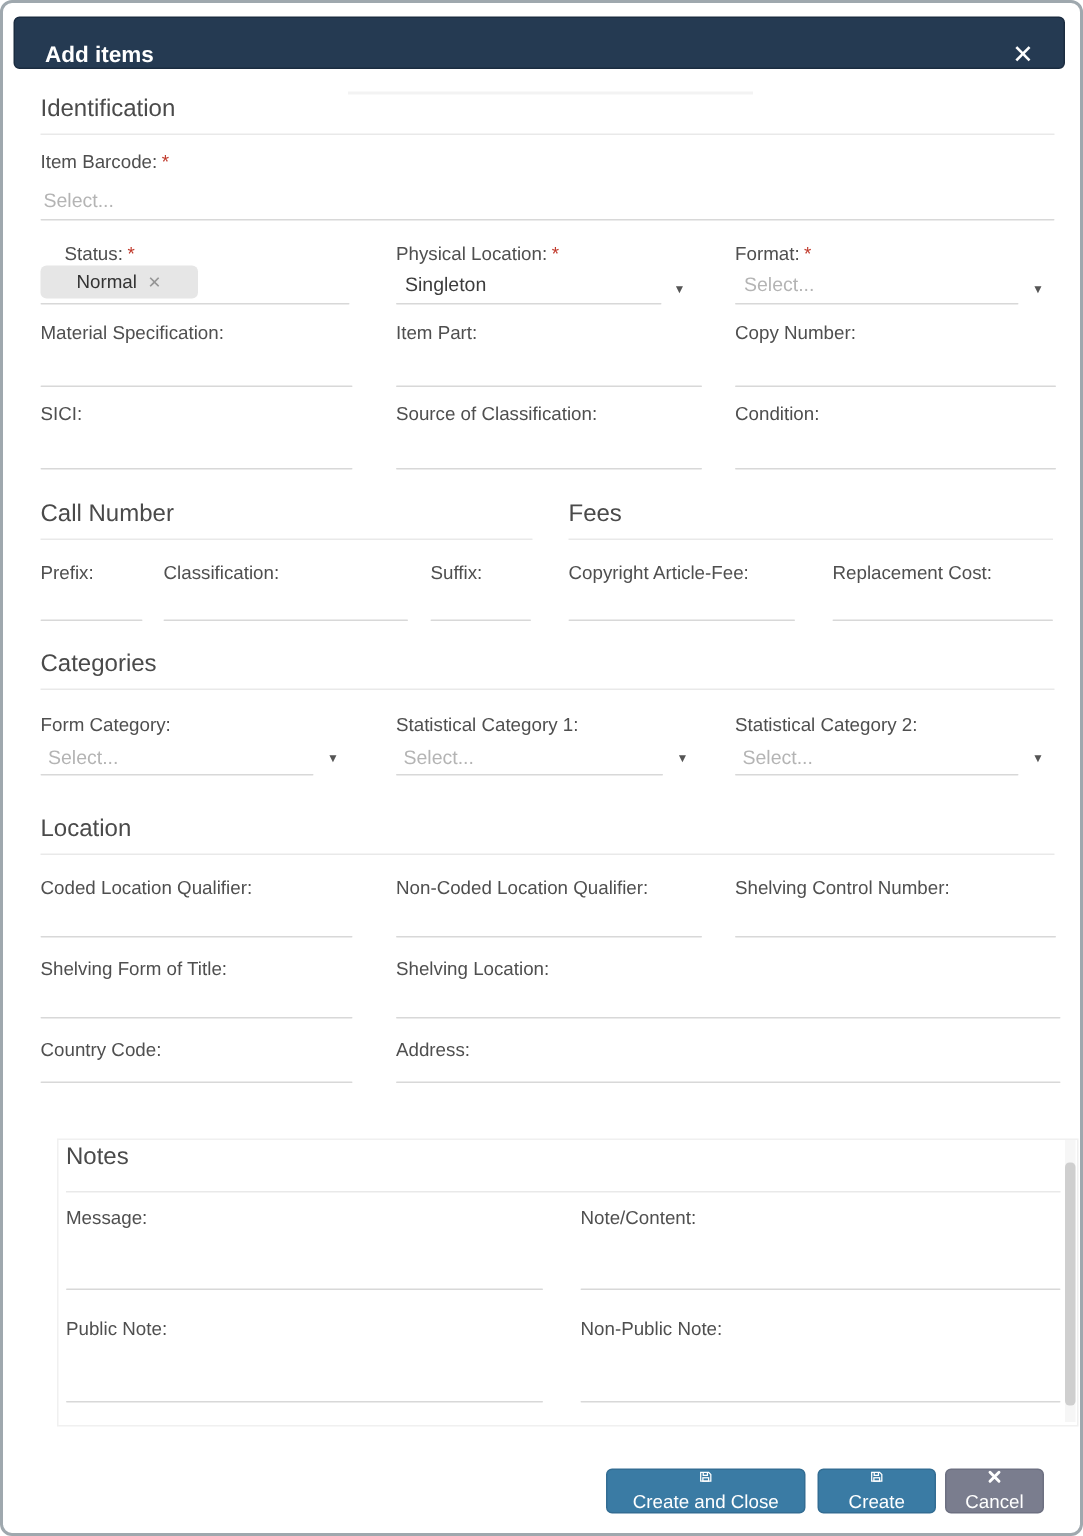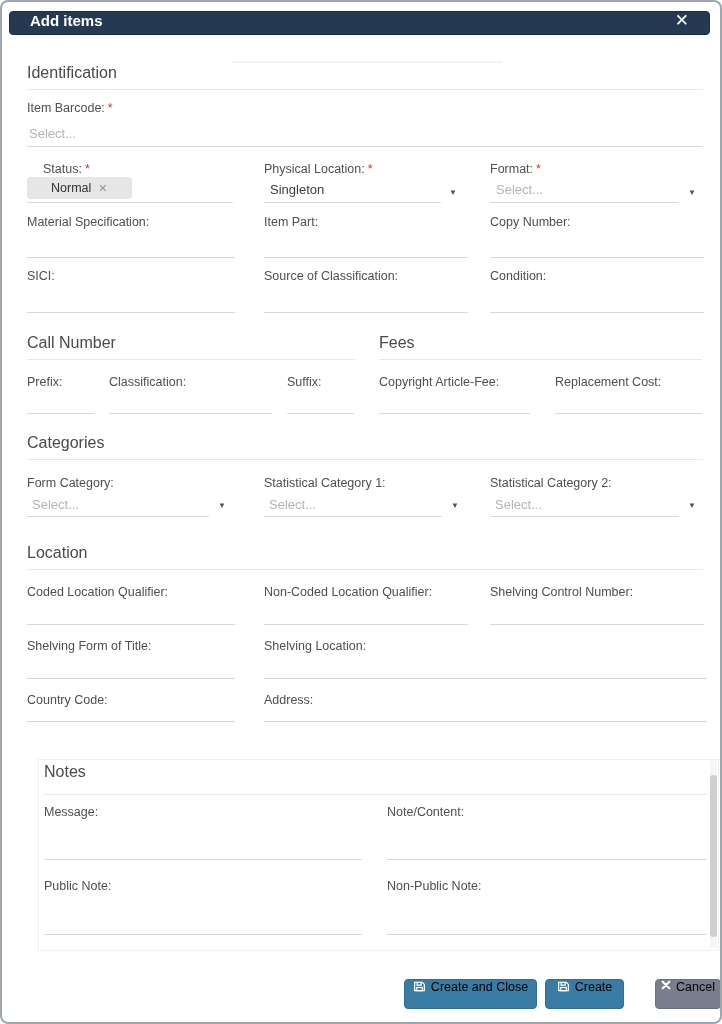--- a/index.html
+++ b/index.html
@@ -7,23 +7,23 @@
     position:relative;
     width:718px;height:1020px;
     margin:0;
     border:2px solid #9fa8ae;
     border-radius:8px;
     background:#fff;
     font-family:"Liberation Sans", "DejaVu Sans", sans-serif;
     overflow:hidden;
   }
   .hdr{
-    position:absolute;left:7px;top:9px;width:701px;height:24px;
+    position:absolute;left:7px;top:9px;width:701px;height:35px;
     background:#253a52;border:1px solid #1b2c40;border-radius:4px;
-    display:flex;align-items:flex-start;justify-content:space-between;
+    display:flex;align-items:flex-end;justify-content:space-between;
     padding:0 20px;box-sizing:border-box;
   }
   .hdr-title{color:#fff;font-size:15px;font-weight:bold;}
   .hdr-close{color:#fff;font-size:17px;line-height:1;cursor:pointer;font-weight:400;}
   .hd{position:absolute;font-size:16px;color:#4a4a4a;white-space:nowrap;}
   .dv{position:absolute;height:1px;background:#e9e9e9;}
   .faint{position:absolute;height:2px;background:#f3f3f3;}
   .lbl{position:absolute;font-size:12.5px;color:#4f4f4f;white-space:nowrap;}
   .req{color:#c0392b;margin-left:3px;}
   .ph{position:absolute;font-size:13px;color:#b4b4b4;white-space:nowrap;}
@@ -32,26 +32,26 @@
   .caret{position:absolute;font-size:8px;color:#555;line-height:1;cursor:pointer;}
   .chip{
     position:absolute;background:#e6e6e6;border-radius:4px;height:22px;
     display:flex;align-items:center;padding:0 24px;font-size:12.5px;color:#333;
   }
   .chip-x{color:#959595;margin-left:7px;font-size:11px;cursor:pointer;}
   .panel{position:absolute;border:1px solid #f0f0f0;background:#fff;}
   .sb-track{position:absolute;background:#f6f6f6;}
   .sb-thumb{position:absolute;background:#cfcfcf;border-radius:3px;}
   .btn{
-    position:absolute;height:30px;border-radius:4px;color:#000000;font-size:12.5px;
-    display:flex;justify-content:center;gap:5px;
-    box-sizing:border-box;cursor:pointer;white-space:nowrap;
+    position:absolute;height:30px;border-radius:4px;color:#ffffff;font-size:12.5px;
+    display:flex;align-items:center;justify-content:center;gap:5px;
+    box-sizing:border-box;cursor:pointer;white-space:nowrap;flex-direction:column;
   }
   .btn-blue{background:#3a7ba4;border:1px solid #336d93;}
-  .btn-gray{background:#7a7d8e;border:1px solid #6d7081;margin-left:25px;}
+  .btn-gray{background:#7a7d8e;border:1px solid #6d7081;}
   .icon-svg{display:block;}
 </style>
 </head>
 <body>
 
 <div class="page">
 
   <div class="hdr">
     <span class="hdr-title">Add items</span>
     <span class="hdr-close">✕</span>

